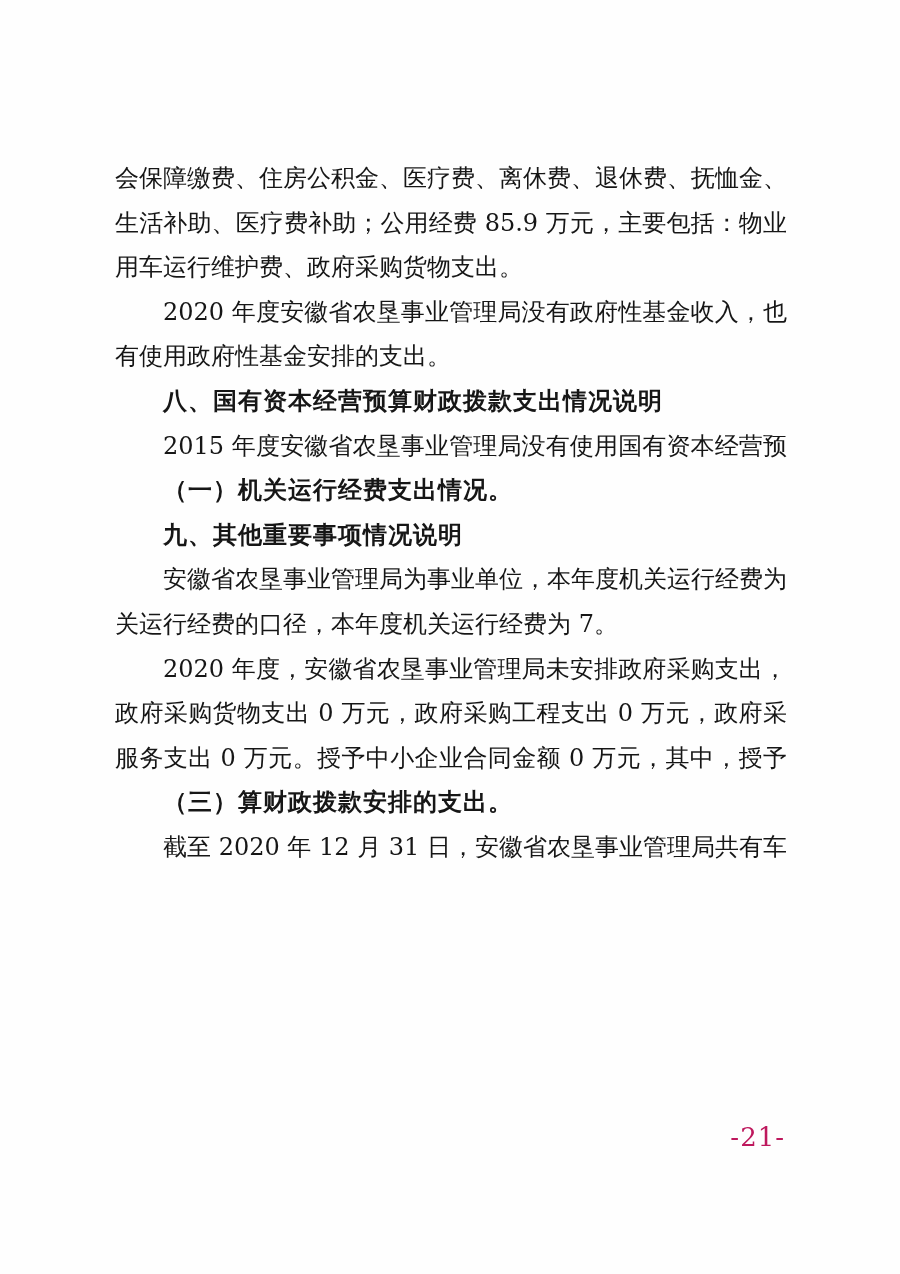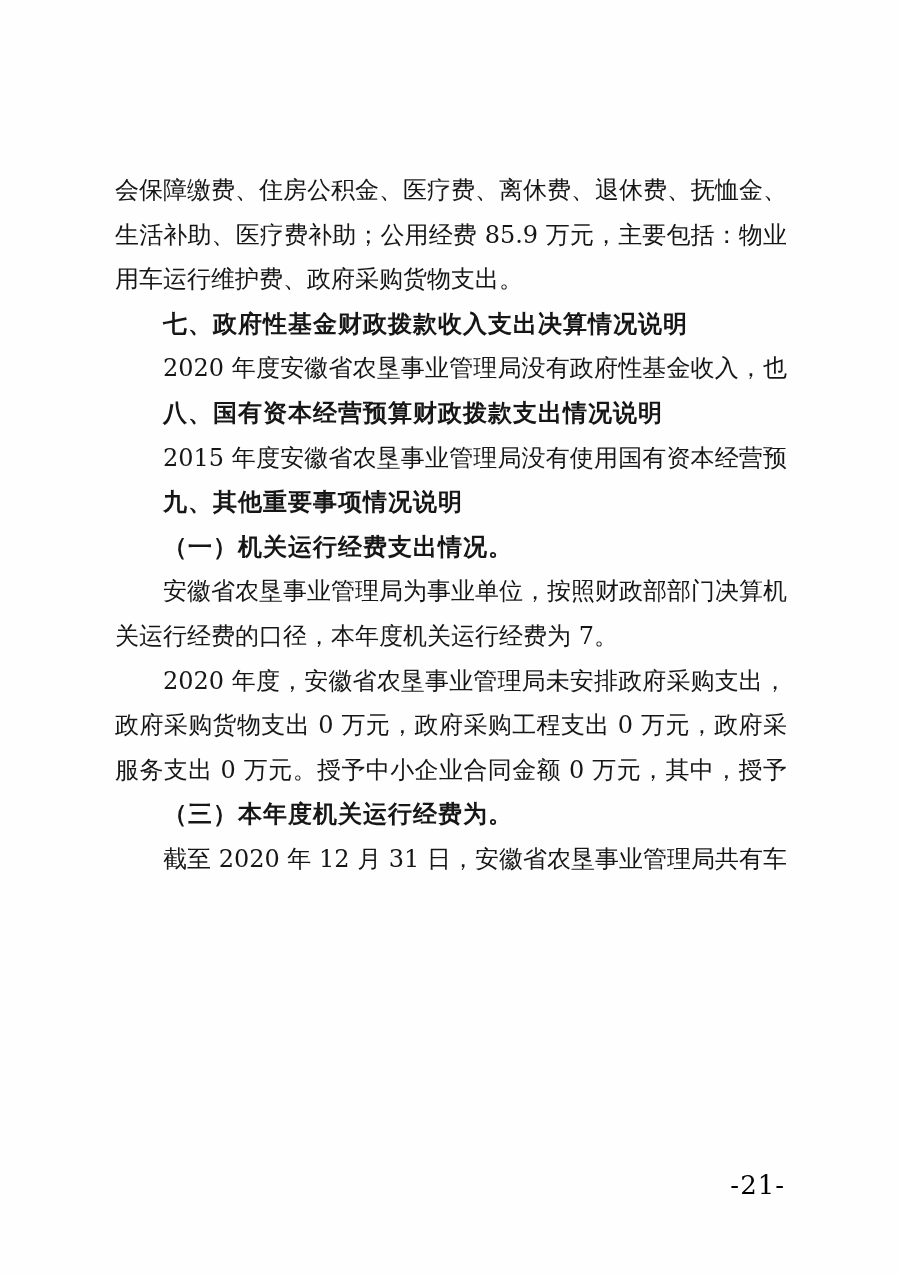--- a/index.html
+++ b/index.html
@@ -12,21 +12,21 @@
     width: 900px;
     height: 1274px;
     background: #fefefe;
     overflow: hidden;
     font-family: "DejaVu Serif", "Liberation Serif", serif;
     color: #161616;
   }
   .doc-body {
     position: absolute;
     left: 115px;
-    top: 168px;
+    top: 156px;
     width: 672px;
   }
   .line {
     font-size: 24px;
     height: 44.6px;
     line-height: 44.6px;
     text-align: justify;
     text-align-last: justify;
     white-space: normal;
     overflow: hidden;
@@ -38,45 +38,45 @@
     text-indent: 2em;
   }
   .line.heading {
     font-family: "DejaVu Sans", "Liberation Sans", sans-serif;
     font-weight: 700;
     text-align-last: left;
     letter-spacing: 1px;
   }
   .page-number {
     position: absolute;
-    top: 1170px;
+    top: 1122px;
     right: 115px;
     font-size: 26px;
     line-height: 30px;
     letter-spacing: 1px;
-    color: #000000;
+    color: #be185d;
     font-family: "DejaVu Serif", "Liberation Serif", serif;
   }
 </style>
 </head>
 <body>
 
 <div class="page">
   <div class="doc-body" id="doc-body">
       <div class="line">会保障缴费、住房公积金、医疗费、离休费、退休费、抚恤金、</div>
       <div class="line">生活补助、医疗费补助；公用经费 85.9 万元，主要包括：物业管</div>
       <div class="line nofill">用车运行维护费、政府采购货物支出。</div>
-      <div class="line heading indent nofill">七、政府性基金财政拨款收入支出决算情况说明</div>
       <div class="line indent">2020 年度安徽省农垦事业管理局没有政府性基金收入，也没</div>
+      <div class="line nofill">有使用政府性基金安排的支出。</div>
       <div class="line heading indent nofill">八、国有资本经营预算财政拨款支出情况说明</div>
       <div class="line indent">2015 年度安徽省农垦事业管理局没有使用国有资本经营预</div>
+      <div class="line heading indent nofill">（一）机关运行经费支出情况。</div>
       <div class="line heading indent nofill">九、其他重要事项情况说明</div>
-      <div class="line heading indent nofill">（一）机关运行经费支出情况。</div>
-      <div class="line indent">安徽省农垦事业管理局为事业单位，按照财政部部门决算机</div>
+      <div class="line indent">安徽省农垦事业管理局为事业单位，本年度机关运行经费为</div>
       <div class="line nofill">关运行经费的口径，本年度机关运行经费为 7。</div>
       <div class="line indent">2020 年度，安徽省农垦事业管理局未安排政府采购支出，故</div>
       <div class="line">政府采购货物支出 0 万元，政府采购工程支出 0 万元，政府采购</div>
       <div class="line">服务支出 0 万元。授予中小企业合同金额 0 万元，其中，授予小</div>
-      <div class="line heading indent nofill">（三）本年度机关运行经费为。</div>
+      <div class="line heading indent nofill">（三）算财政拨款安排的支出。</div>
       <div class="line indent">截至 2020 年 12 月 31 日，安徽省农垦事业管理局共有车辆 3</div>
     </div>
   <div class="page-number">-21-</div>
 </div>
 
 </body></html>

